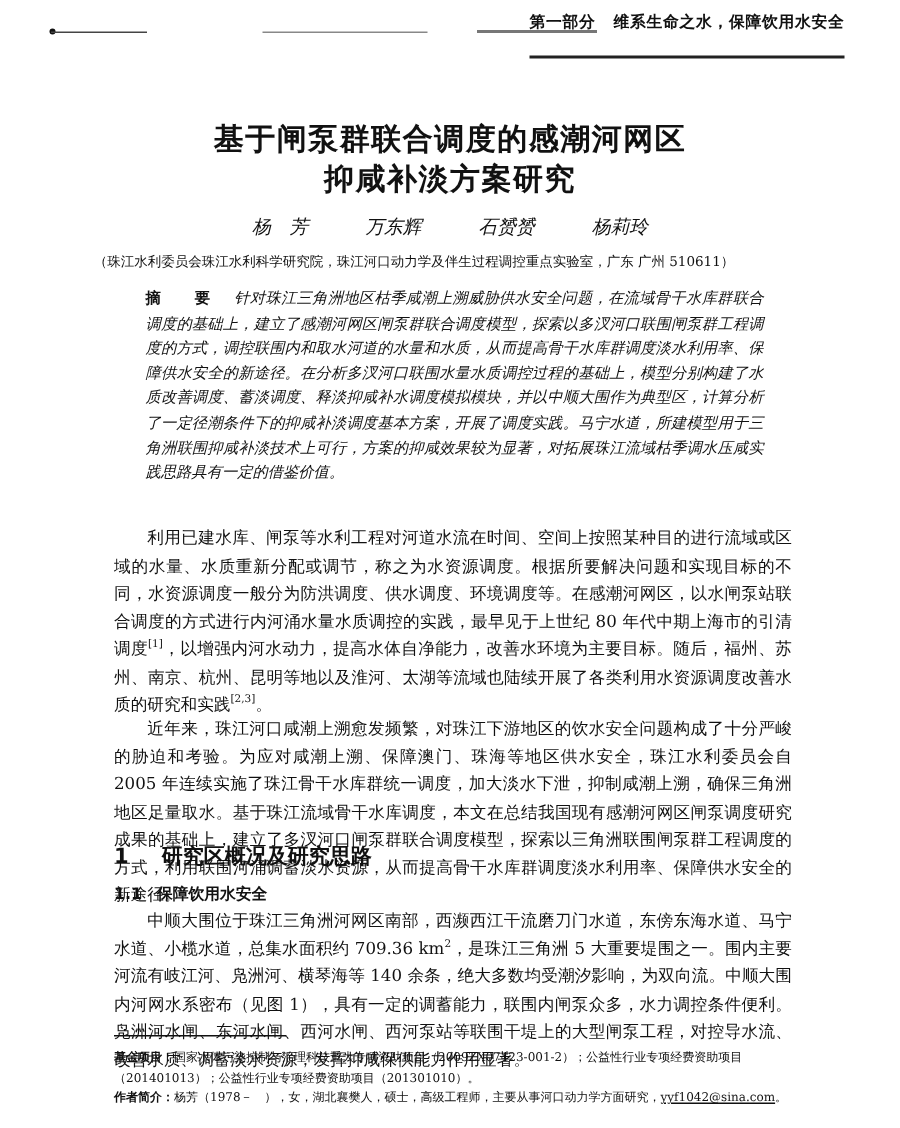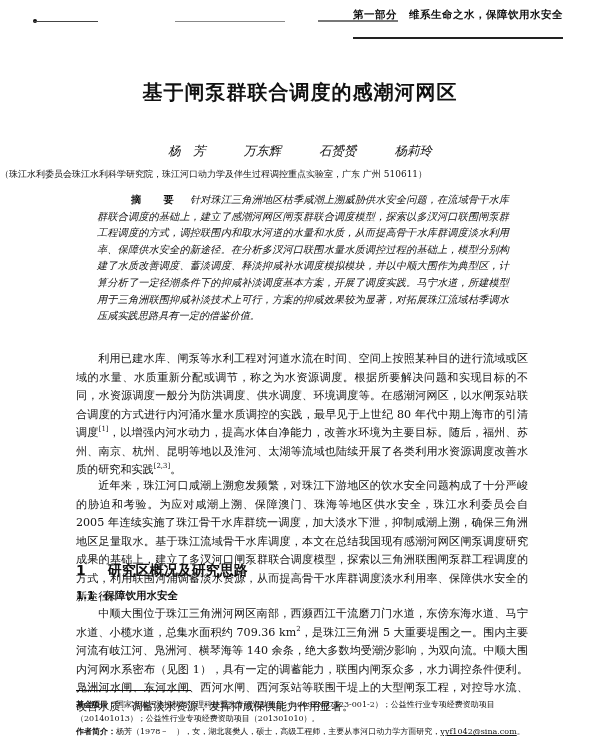--- a/index.html
+++ b/index.html
@@ -27,30 +27,30 @@
     font-family: "DejaVu Serif", serif; font-weight: bold; font-size: 20px; letter-spacing: 1px;
   }
   .title.l1 { top: 79px; }
   .title.l2 { top: 106px; }
   .authors {
     position: absolute; left: 0; width: 600px; top: 143px; text-align: center;
     font-size: 12.5px; font-style: italic; word-spacing: 14px;
   }
   .authors span { margin: 0 10px; }
   .affil {
-    position: absolute; left: 0; width: 552px; top: 168px; 
+    position: absolute; left: 0; width: 552px; top: 168px; text-align: center;
     font-size: 9px; white-space: nowrap;
   }
 
   
   .abstract {
     position: absolute; left: 97px; width: 412px; top: 192px;
     font-size: 10.2px; line-height: 16.6px; font-style: italic; text-align: justify;
   }
-  .abstract .lbl { font-style: normal; font-weight: bold; font-family: "DejaVu Sans", sans-serif; margin-right: 10px; letter-spacing: 6px; margin-left: 34px; }
+  .abstract .lbl { font-style: normal; font-weight: bold; font-family: "DejaVu Sans", sans-serif; margin-right: 10px; letter-spacing: 6px; }
   .keywords {
     position: absolute; left: 97px; width: 420px; top: 326px;
     font-size: 10.2px; font-style: italic; white-space: nowrap;
   }
   .keywords .lbl { font-style: normal; font-weight: bold; font-family: "DejaVu Sans", sans-serif; margin-right: 12px; }
 
   
   .body-text {
     position: absolute; left: 76px; width: 452px;
     font-size: 11.1px; line-height: 18.5px; text-align: justify;
@@ -90,20 +90,21 @@
     <div class="hdr-dot"></div>
     <div class="hdr-rule-left"></div>
     <div class="hdr-rule-mid"></div>
     <div class="hdr-rule-right"></div>
     <div class="hdr-text">
       <span>第一部分</span><span class="gap"></span><span>维系生命之水，保障饮用水安全</span>
     </div>
   </div>
 
   <div class="title l1">基于闸泵群联合调度的感潮河网区</div>
+  <div class="title l2">抑咸补淡方案研究</div>
 
   <div class="authors">
     <span>杨　芳</span>
     <span>万东辉</span>
     <span>石赟赟</span>
     <span>杨莉玲</span>
   </div>
 
   <div class="affil">（珠江水利委员会珠江水利科学研究院，珠江河口动力学及伴生过程调控重点实验室，广东 广州 510611）</div>
 

